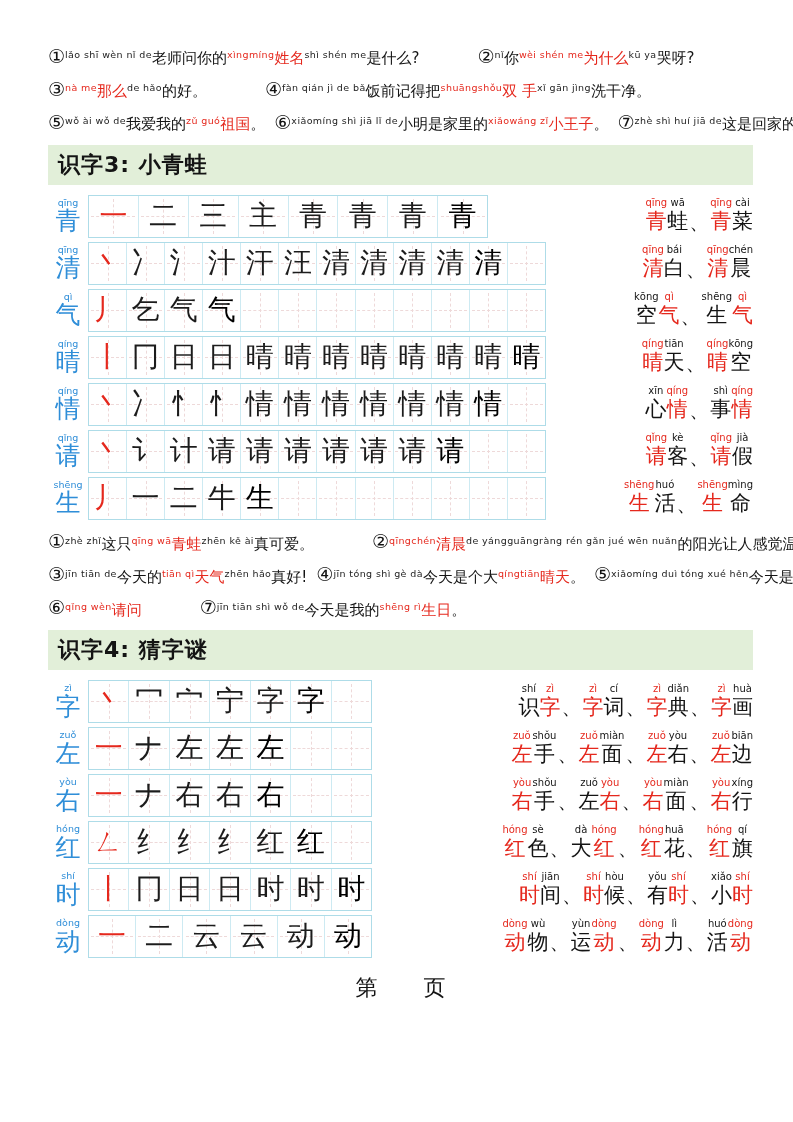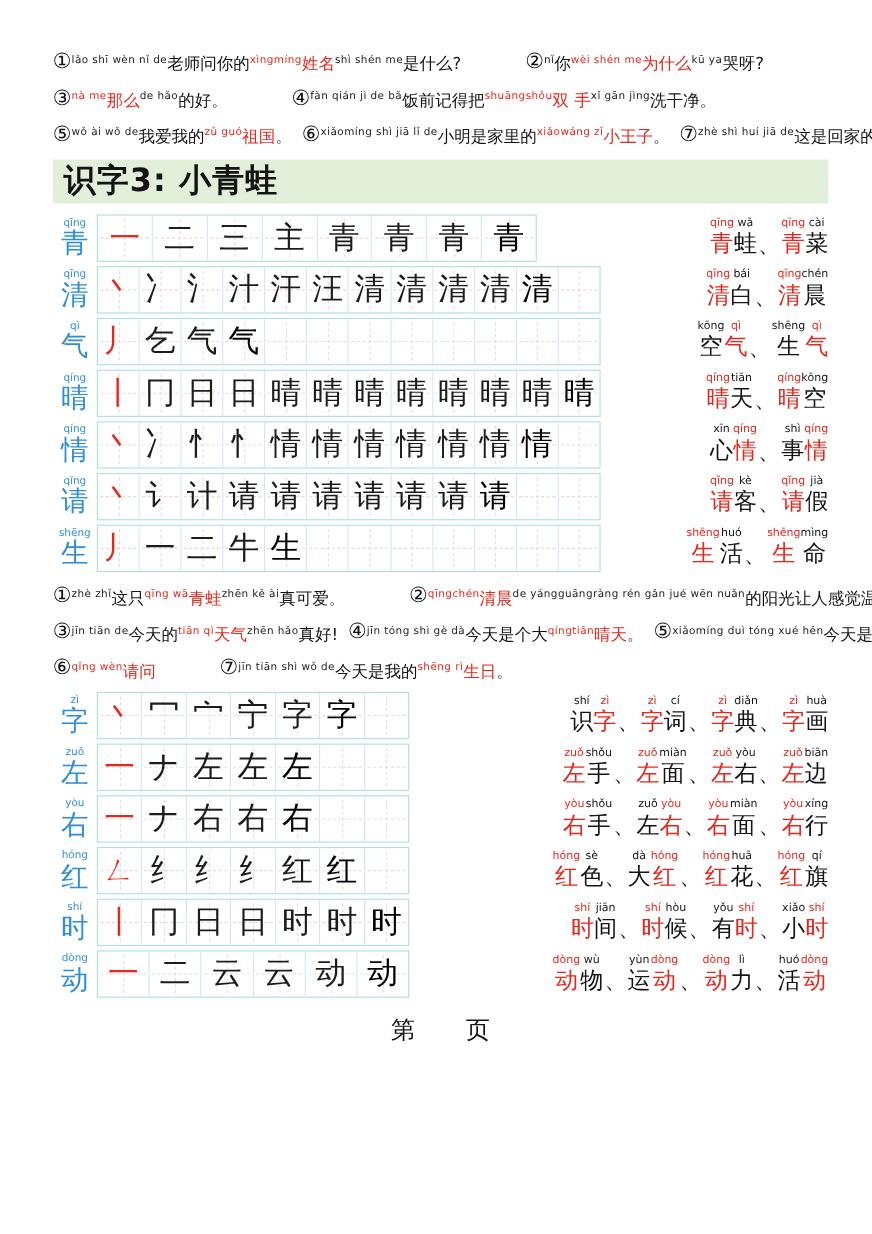--- a/index.html
+++ b/index.html
@@ -20,21 +20,21 @@
   .sent-line.wide{gap:58px;}
   .sent-line.tight{gap:9px;}
   .sent-item{display:flex;align-items:flex-end;white-space:nowrap;}
   .snum{font-size:19px;line-height:1.32;}
   .seg{display:inline-flex;flex-direction:row;align-items:flex-start;}
   .spy{font-size:9.5px;line-height:1.25;letter-spacing:0.4px;white-space:pre;color:#222;}
   .stxt{font-size:15px;line-height:1.32;white-space:pre;}
 
   
   .sec-header{height:40px;background:var(--hbg);display:flex;align-items:center;margin:10px 0 9px 0;}
-  .sec-header span{font-size:29px;font-weight:bold;padding-left:10px;letter-spacing:1px;}
+  .sec-header span{font-size:22px;font-weight:bold;padding-left:10px;letter-spacing:1px;}
 
   
   .char-table{display:flex;flex-direction:column;gap:3px;}
   .char-row{display:flex;align-items:center;height:44px;}
   .row-label{width:40px;min-width:40px;display:flex;flex-direction:column;align-items:center;color:var(--blue);}
   .rlpy{font-size:9.5px;line-height:1.05;}
   .rlchar{font-size:25px;line-height:1.1;}
   .grid{display:flex;border:1.5px solid var(--grid);height:43px;}
   .g-w458{width:458px;} .g-w400{width:400px;} .g-w284{width:284px;}
   .cell{flex:1;border-right:1px solid var(--grid-in);position:relative;
@@ -690,20 +690,23 @@
             <span class="stxt red">生日</span>
           </span>
           <span class="seg">
             <span class="spy"></span>
             <span class="stxt">。</span>
           </span>
         </div>
       </div>
     </div>
 
+  <div class="sec-header">
+    <span>识字4: 猜字谜</span>
+  </div>
   <div class="char-table" id="table-1">
       <div class="char-row">
         <div class="row-label">
           <div class="rlpy">zì</div>
           <div class="rlchar">字</div>
         </div>
         <div class="grid g-w284">
           <div class="cell">
             <span class="first">丶</span>
           </div>

